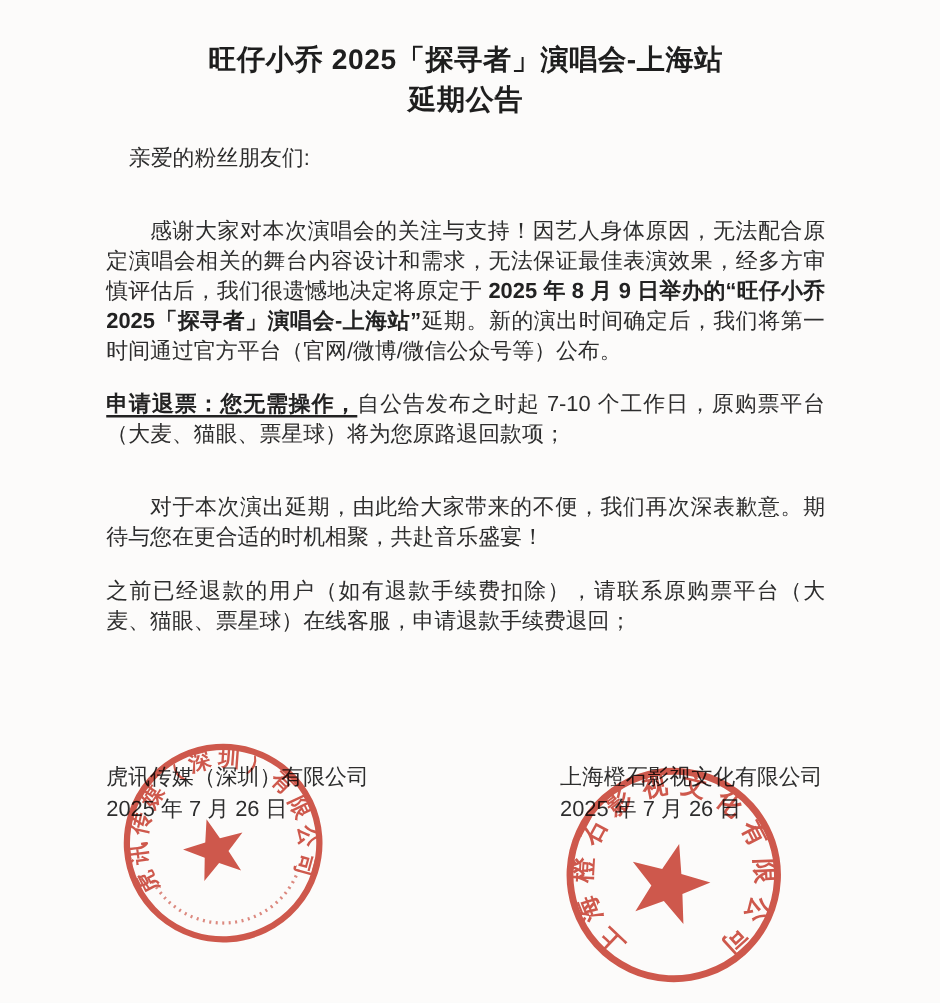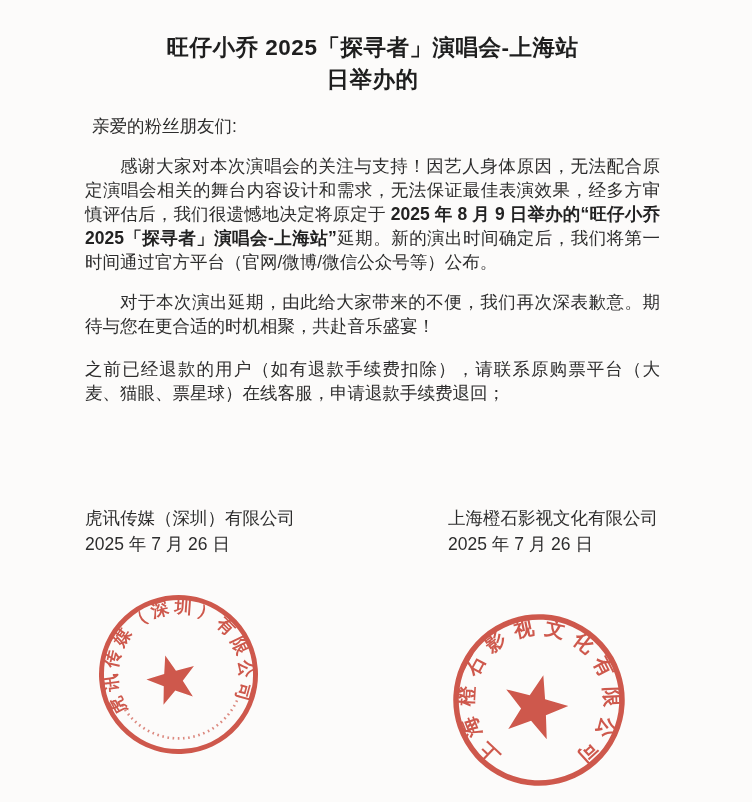--- a/index.html
+++ b/index.html
@@ -18,22 +18,22 @@
   .title{
     margin:0;
     font-size:22.5px;
     line-height:32px;
     font-weight:700;
     text-align:center;
     color:#1e1e1e;
     letter-spacing:.5px;
   }
   .title-line{display:block;}
-  .salutation{margin:18px 7px 0;}
-  .para{margin:16px 0 0;text-align:justify;}
+  .salutation{margin:18px 18px 0;}
+  .para{margin:34px 0 0;text-align:justify;}
   .para.tight{margin-top:19px;}
   .indent{text-indent:2em;}
   b,strong{font-weight:700;color:#222;}
   .u{text-decoration:underline;text-underline-offset:3px;text-decoration-thickness:1.5px;}
   .sig-row{position:relative;margin-top:100px;height:60px;}
   .sig{position:absolute;top:0;line-height:26px;}
   .sig-left{left:0;}
   .sig-right{left:363px;}
   .seal{
     position:absolute;
@@ -44,28 +44,29 @@
   .seal-left{left:96px;top:592px;transform:rotate(-4deg);}
   .seal-right{left:449px;top:610px;transform:rotate(3deg);}
 </style>
 </head>
 <body>
 
 <div class="page">
 
   <h1 class="title">
     <span class="title-line">旺仔小乔 2025「探寻者」演唱会-上海站</span>
-    <span class="title-line">日举办的</span>
+    <span class="title-line">延期公告</span>
   </h1>
 
   <p class="salutation">亲爱的粉丝朋友们:</p>
 
   <p class="para indent"><span>感谢大家对本次演唱会的关注与支持！因艺人身体原因，无法配合原定演唱会相关的舞台内容设计和需求，无法保证最佳表演效果，经多方审慎评估后，我们很遗憾地决定将原定于 </span><strong>2025 年 8 月 9 日举办的“旺仔小乔 2025「探寻者」演唱会-上海站”</strong><span>延期。新的演出时间确定后，我们将第一时间通过官方平台（官网/微博/微信公众号等）公布。</span></p>
 
 
+  <p class="para tight"><strong class="u">申请退票：您无需操作，</strong><span>自公告发布之时起 7-10 个工作日，原购票平台（大麦、猫眼、票星球）将为您原路退回款项；</span></p>
 
   <p class="para indent">对于本次演出延期，由此给大家带来的不便，我们再次深表歉意。期待与您在更合适的时机相聚，共赴音乐盛宴！</p>
 
   <p class="para tight">之前已经退款的用户（如有退款手续费扣除），请联系原购票平台（大麦、猫眼、票星球）在线客服，申请退款手续费退回；</p>
 
   <div class="sig-row">
     <div class="sig sig-left">
       <div>虎讯传媒（深圳）有限公司</div>
       <div>2025 年 7 月 26 日</div>
     </div>

